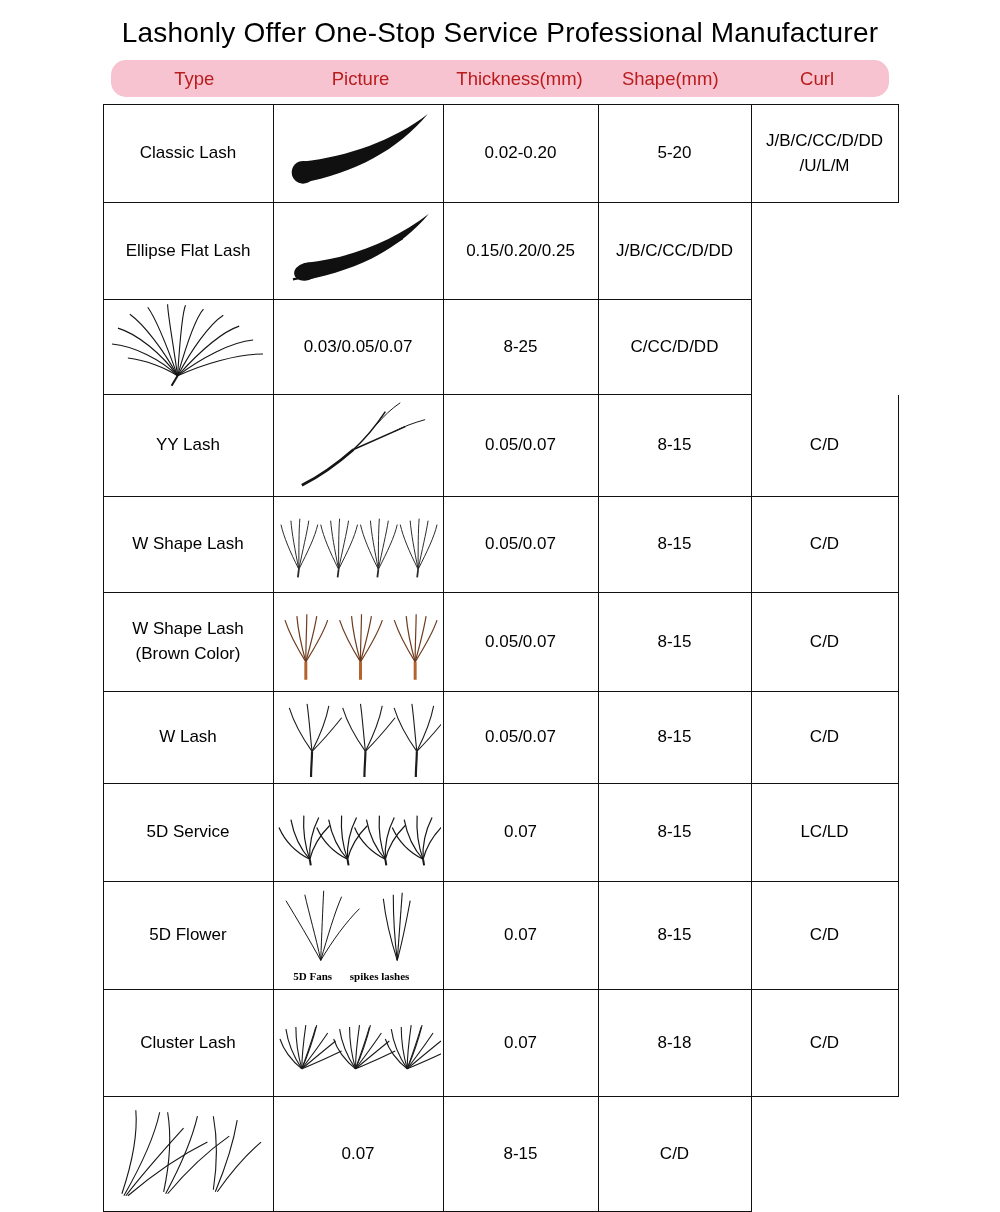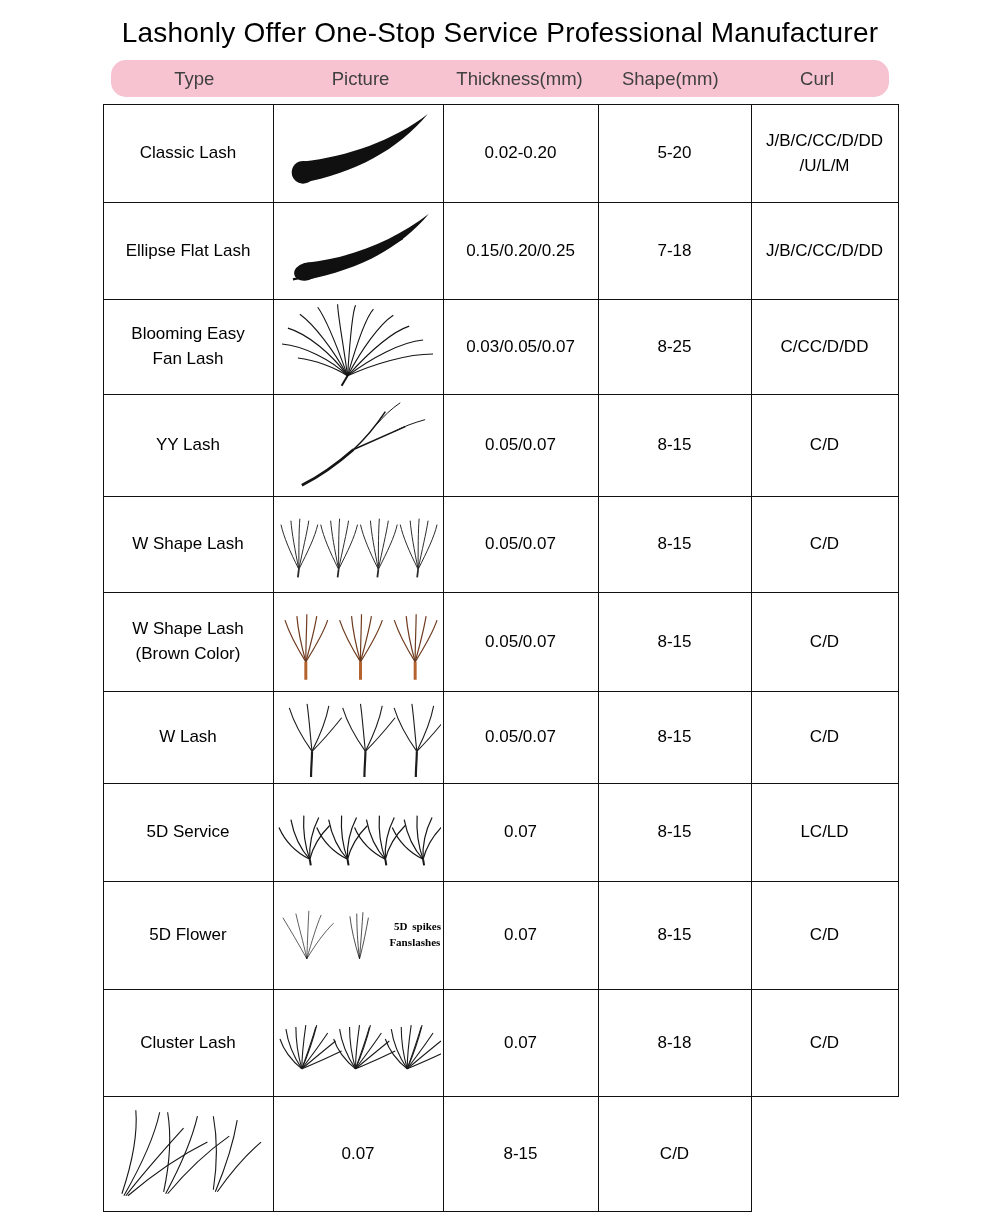--- a/index.html
+++ b/index.html
@@ -11,40 +11,40 @@
   .title{
     text-align:center;font-size:28px;font-weight:400;
     margin:12px 0 6px;line-height:42px;letter-spacing:0.2px;
   }
   .sheet{width:795px;margin:0 auto;}
   .header-bar{
     display:grid;grid-template-columns:170fr 170fr 155fr 153fr 147fr;
     width:778px;margin:0 auto 7px;height:37px;
     background:#F7C3D0;border-radius:15px;align-items:center;
   }
-  .hcell{text-align:center;font-size:18.5px;font-weight:500;color:#404040;}
+  .hcell{text-align:center;font-size:18.5px;font-weight:500;color:#b91c1c;}
   .tbl{
     width:795px;border-left:1.6px solid #111;border-top:1.6px solid #111;
     box-sizing:content-box;
   }
   .row{display:grid;grid-template-columns:170px 170px 155px 153px 147px;}
   .row:nth-child(1){height:98px}.row:nth-child(2){height:97px}
   .row:nth-child(3){height:95px}.row:nth-child(4){height:102px}
   .row:nth-child(5){height:96px}.row:nth-child(6){height:99px}
   .row:nth-child(7){height:92px}.row:nth-child(8){height:98px}
   .row:nth-child(9){height:108px}.row:nth-child(10){height:107px}
   .row:nth-child(11){height:115px}
   .cell{
     border-right:1.6px solid #111;border-bottom:1.6px solid #111;
     box-sizing:border-box;
     display:flex;align-items:center;justify-content:center;
     text-align:center;font-size:17px;line-height:1.45;
     white-space:pre-line;padding:0 8px;overflow:hidden;
   }
-  .cell.pic{padding:2px;position:relative;}
+  .cell.pic{padding:2px;position:relative;flex-direction:column;}
   .cell.pic svg{width:100%;height:100%;display:block;}
   .pic-labels{
     display:flex;width:100%;flex:0 0 16px;align-items:flex-end;
     font-family:"Liberation Serif",serif;font-weight:700;font-size:11px;
     padding-bottom:2px;box-sizing:border-box;
   }
   .pic-labels .lbl-left{flex:0 0 45%;text-align:center;}
   .pic-labels .lbl-right{flex:0 0 55%;text-align:left;}
 </style>
 </head>
@@ -81,27 +81,24 @@
       <div class="row">
         <div class="cell">Ellipse Flat Lash</div>
         <div class="cell pic">
           <svg viewBox="0 0 166 94">
             <ellipse cx="30" cy="68" rx="13" ry="9" fill="#101010" transform="rotate(-15 30 68)"></ellipse>
             <path d="M30 59 C 76 54 120 36 155 9 C 124 46 82 66 28 77 Z" fill="#101010"></path>
             <path d="M16 76 C 52 70 92 56 128 34" stroke="#101010" stroke-width="2.2" fill="none"></path>
           </svg>
         </div>
         <div class="cell">0.15/0.20/0.25</div>
-        <div class="cell">7-18</div>
         <div class="cell">J/B/C/CC/D/DD</div>
       </div>
 
       <div class="row">
-        <div class="cell">Blooming Easy
-Fan Lash</div>
         <div class="cell pic">
           <svg viewBox="0 0 166 90">
             <g stroke="#141414" fill="none" stroke-width="1.1">
               <path d="M72 74 C 56 58 28 44 6 42"></path>
               <path d="M72 74 C 56 52 32 32 12 26"></path>
               <path d="M72 74 C 58 48 38 22 24 12"></path>
               <path d="M72 74 C 62 46 50 16 42 5"></path>
               <path d="M72 74 C 68 44 62 12 62 2"></path>
               <path d="M72 74 C 74 44 76 12 80 3"></path>
               <path d="M72 74 C 80 46 90 16 98 7"></path>

